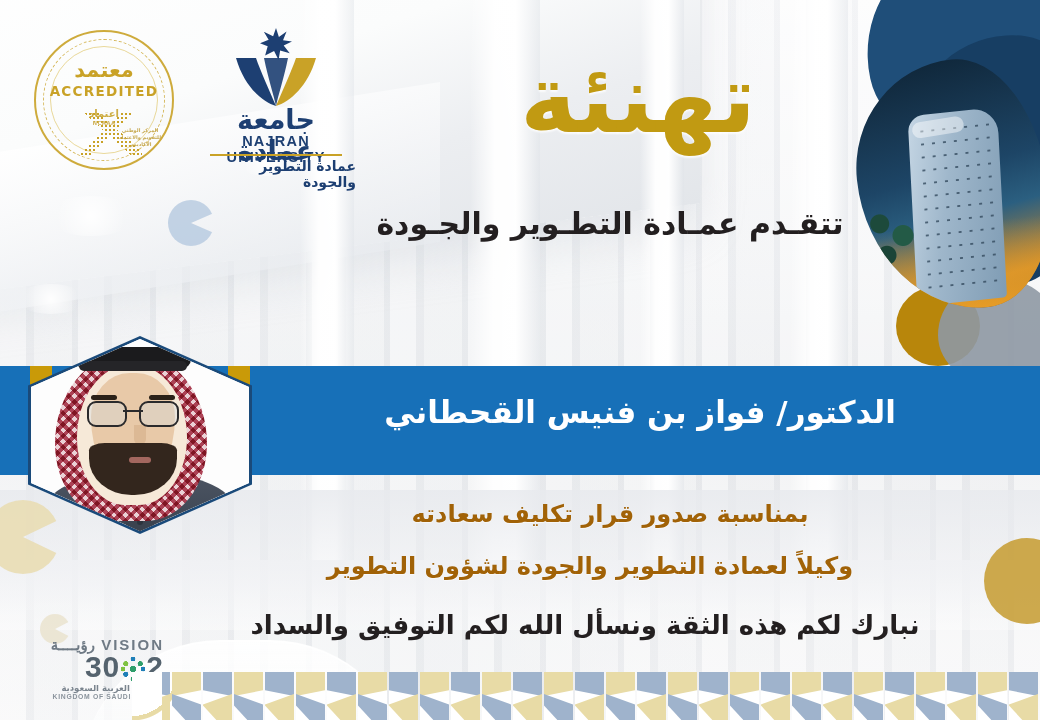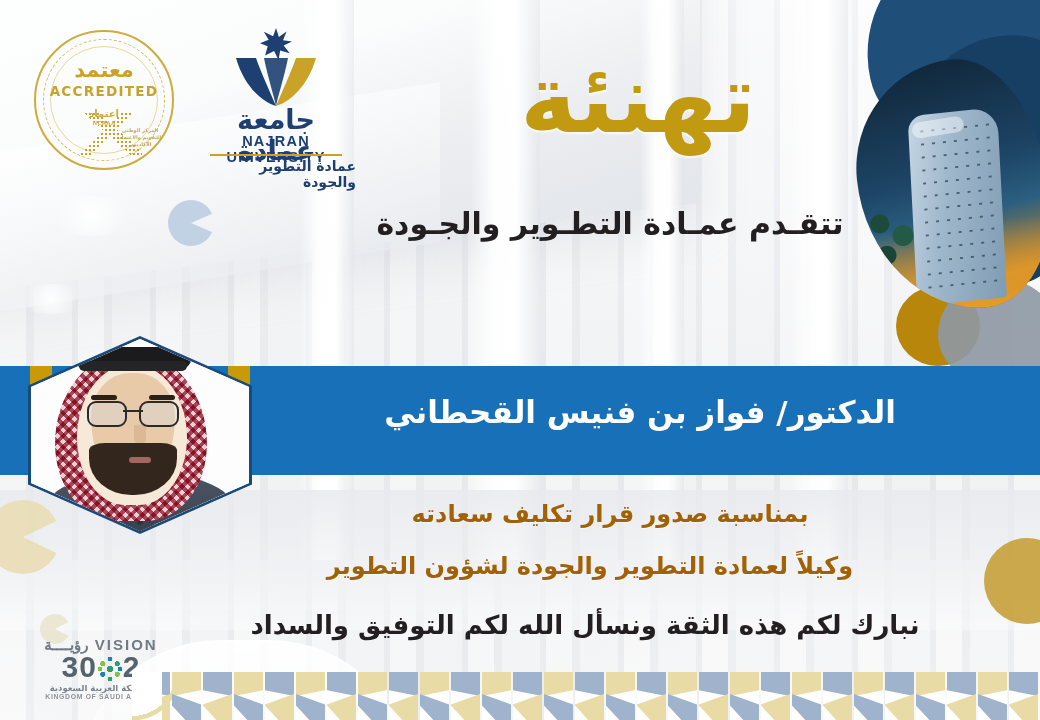--- a/index.html
+++ b/index.html
@@ -345,21 +345,21 @@
   .gold1{left:280px;top:500px;width:660px;font-size:24px;}
   .gold2{left:240px;top:552px;width:700px;font-size:24px;}
 
   .dark1{
     position:absolute;left:190px;top:610px;width:790px;
     text-align:center;color:#231f20;font-size:26px;font-weight:700;
     letter-spacing:-.3px;
   }
 
   
-  .vision{position:absolute;left:26px;top:636px;width:150px;height:76px;text-align:center;}
+  .vision{position:absolute;left:14px;top:636px;width:150px;height:76px;}
   .vision .row1{
     color:#6f7a85;font-size:15px;font-weight:700;letter-spacing:2px;
     font-family:"Liberation Sans",sans-serif;
   }
   .vision .row1 .ar{color:#6f7a85;font-size:15px;letter-spacing:0;}
   .vision .row2{
     margin-top:-2px;color:#55636e;font-size:30px;font-weight:700;letter-spacing:1px;
     font-family:"Liberation Sans",sans-serif;line-height:30px;
   }
   .vision .row2 .mark{

